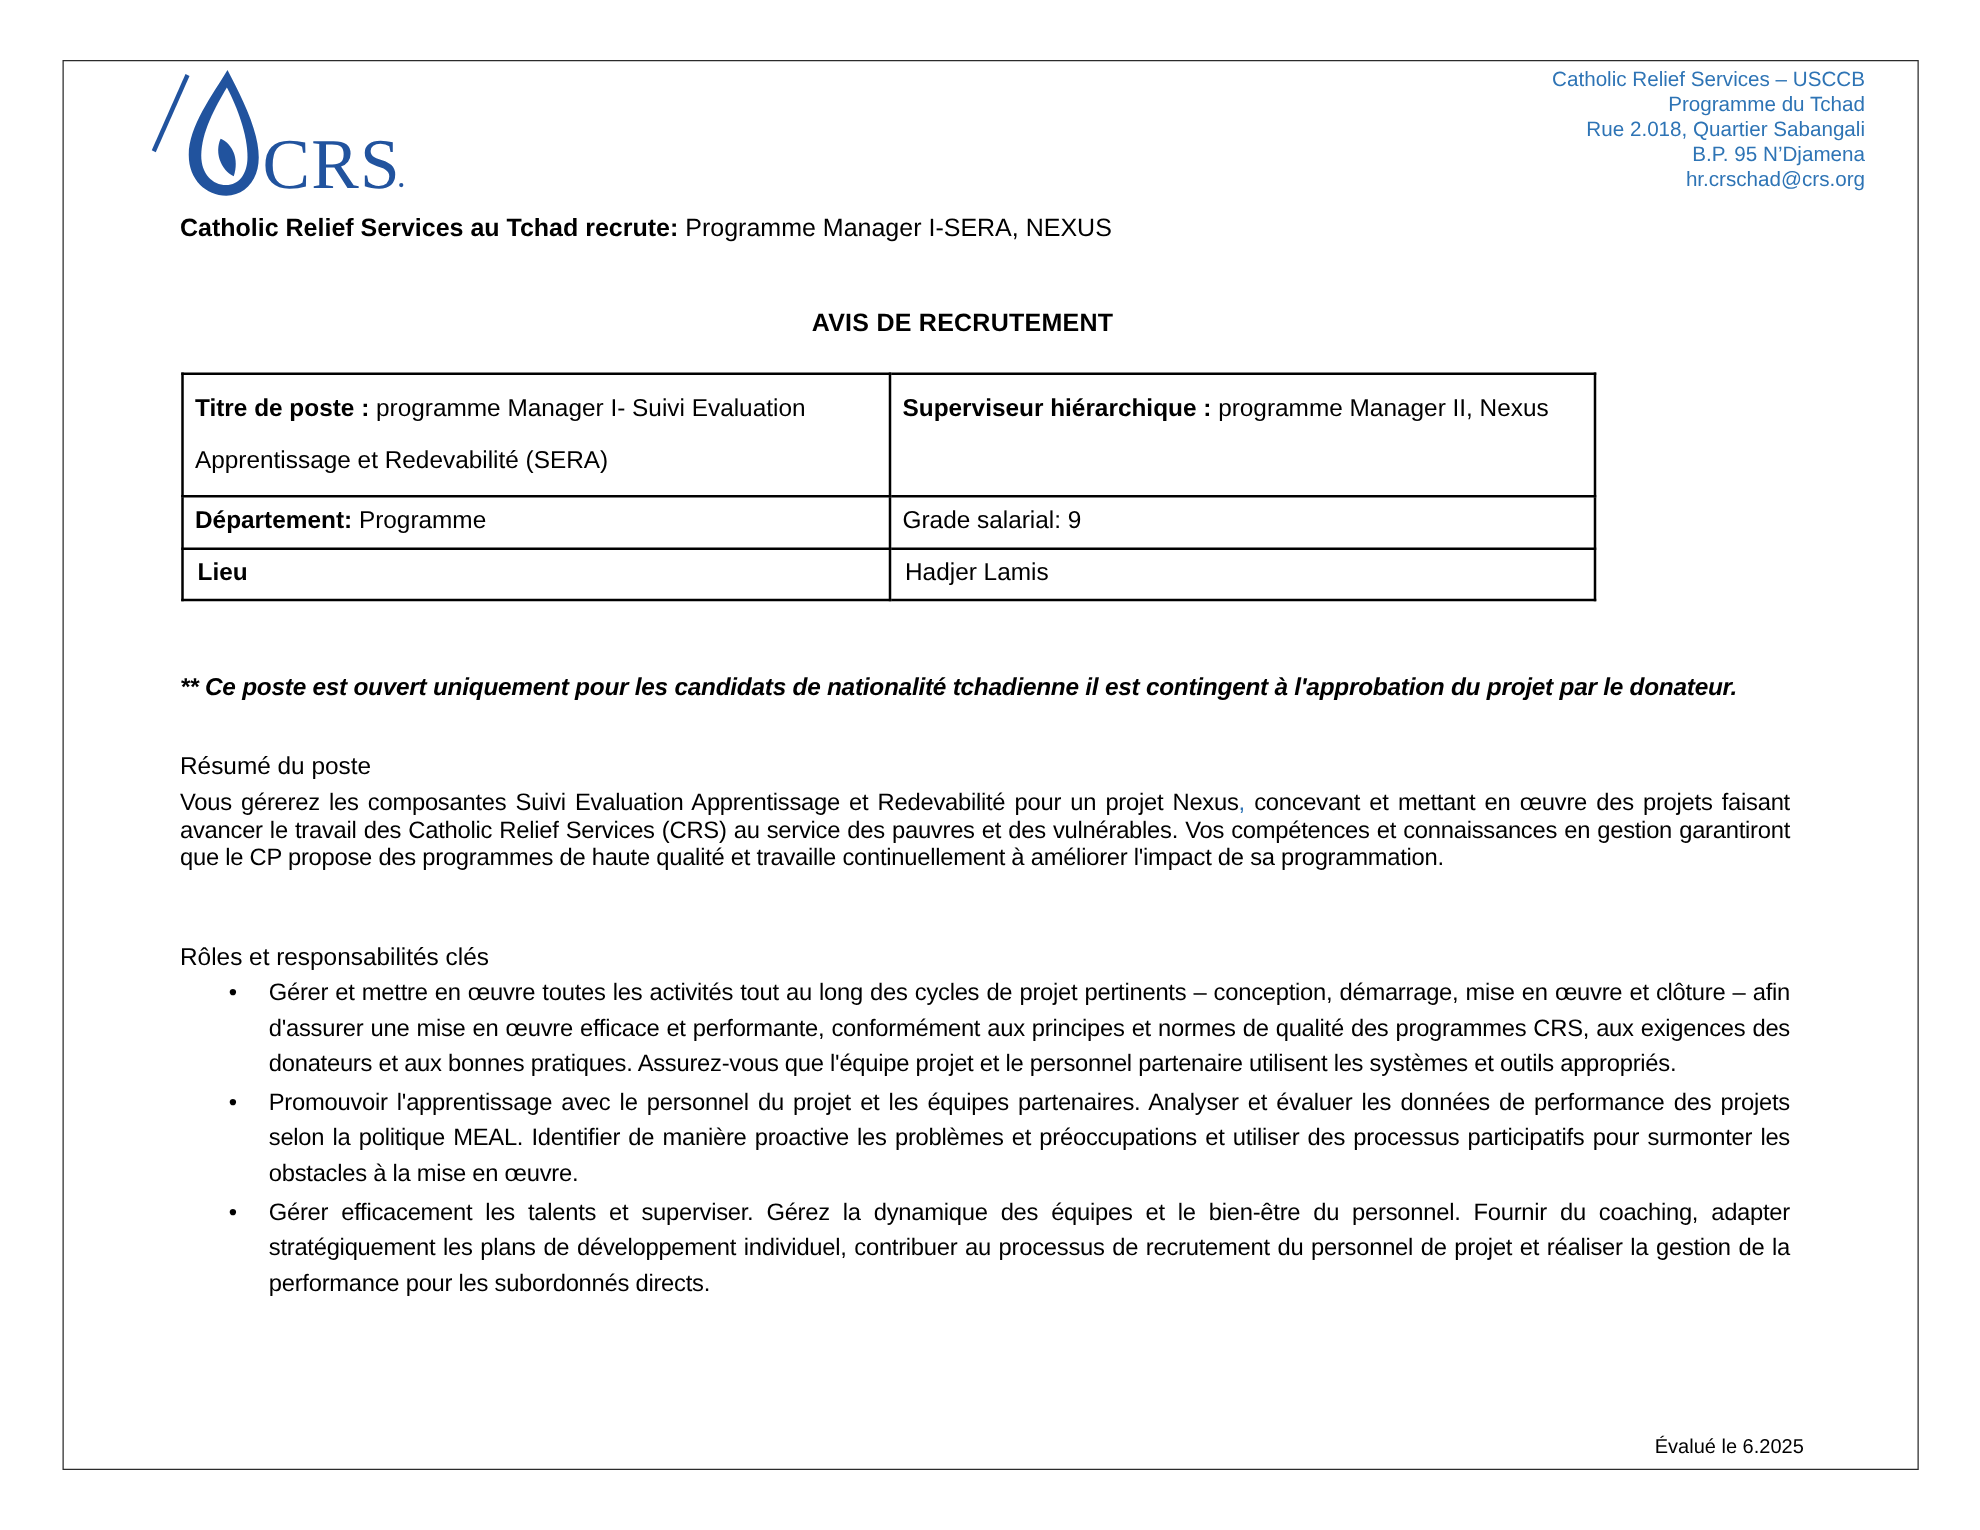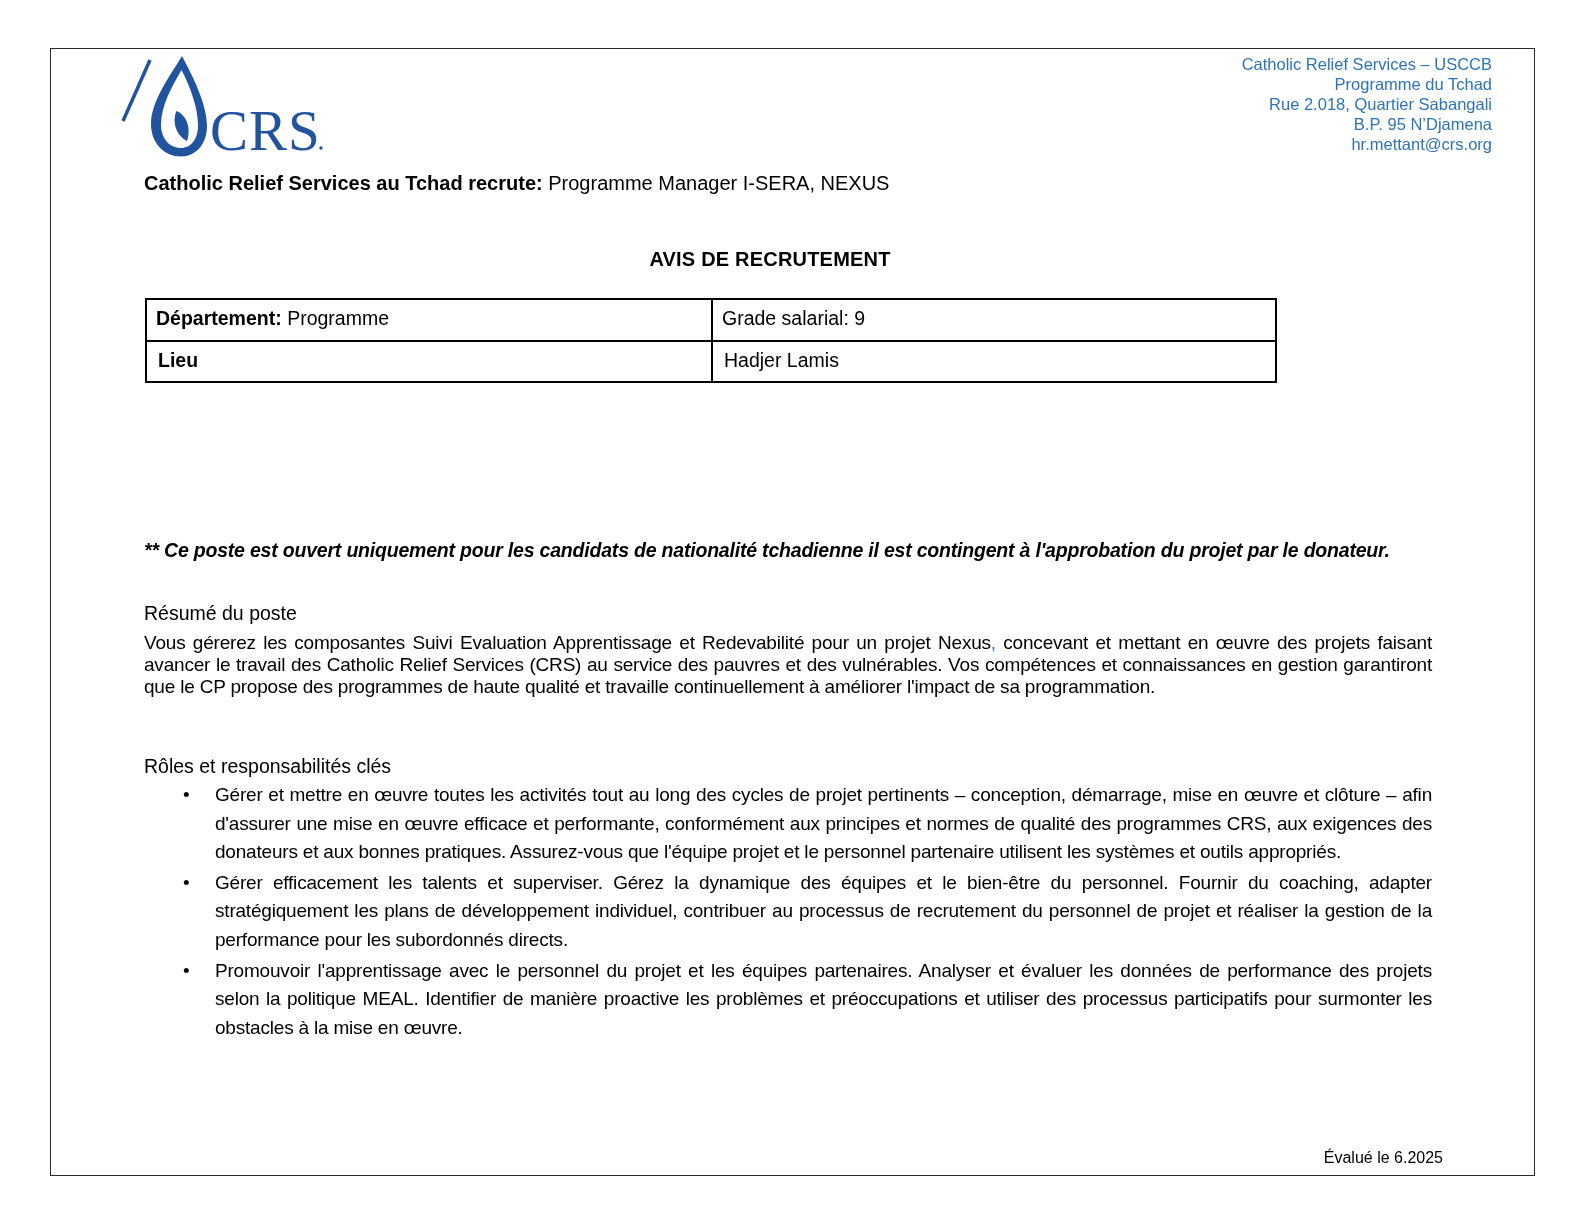--- a/index.html
+++ b/index.html
@@ -102,32 +102,42 @@
     <text class="logo-crs" x="90" y="95">CRS</text>
     <circle class="logo-shape" cx="201" cy="93" r="1.7"></circle>
   </svg>
 </div>
 
 <div class="address">
   <div>Catholic Relief Services – USCCB</div>
   <div>Programme du Tchad</div>
   <div>Rue 2.018, Quartier Sabangali</div>
   <div>B.P. 95 N’Djamena</div>
-  <div>hr.mettant@crs.org</div>
+  <div>hr.crschad@crs.org</div>
 </div>
 
 <div class="intro-line">
   <span class="lbl">Catholic Relief Services au Tchad recrute:</span>
   <span>Programme Manager I-SERA, NEXUS</span>
 </div>
 
 <div class="avis-title">AVIS DE RECRUTEMENT</div>
 
 <table class="job-table">
   <tbody>
+    <tr class="r1">
+      <td class="c1">
+        <span class="lbl">Titre de poste :</span>
+        <span>programme Manager I- Suivi Evaluation Apprentissage et Redevabilité (SERA)</span>
+      </td>
+      <td class="c2">
+        <span class="lbl">Superviseur hiérarchique :</span>
+        <span>programme Manager II, Nexus</span>
+      </td>
+    </tr>
     <tr class="r2">
       <td class="c1">
         <span class="lbl">Département:</span>
         <span>Programme</span>
       </td>
       <td class="c2">
         <span>Grade salarial: 9</span>
       </td>
     </tr>
     <tr class="r3">
@@ -142,17 +152,17 @@
 </table>
 
 <div class="restriction-note">** Ce poste est ouvert uniquement pour les candidats de nationalité tchadienne il est contingent à l'approbation du projet par le donateur.</div>
 
 <div class="section-heading resume-heading">Résumé du poste</div>
 <div class="resume-paragraph"><span>Vous gérerez les composantes Suivi Evaluation Apprentissage et Redevabilité pour un projet Nexus</span><span class="nexus-comma">,</span><span> concevant et mettant en œuvre des projets faisant avancer le travail des Catholic Relief Services (CRS) au service des pauvres et des vulnérables. Vos compétences et connaissances en gestion garantiront que le CP propose des programmes de haute qualité et travaille continuellement à améliorer l'impact de sa programmation.</span></div>
 
 <div class="section-heading roles-heading">Rôles et responsabilités clés</div>
 <ul class="bullet-list">
   <li>Gérer et mettre en œuvre toutes les activités tout au long des cycles de projet pertinents – conception, démarrage, mise en œuvre et clôture – afin d'assurer une mise en œuvre efficace et performante, conformément aux principes et normes de qualité des programmes CRS, aux exigences des donateurs et aux bonnes pratiques. Assurez-vous que l'équipe projet et le personnel partenaire utilisent les systèmes et outils appropriés.</li>
+  <li>Promouvoir l'apprentissage avec le personnel du projet et les équipes partenaires. Analyser et évaluer les données de performance des projets selon la politique MEAL. Identifier de manière proactive les problèmes et préoccupations et utiliser des processus participatifs pour surmonter les obstacles à la mise en œuvre.</li>
   <li>Gérer efficacement les talents et superviser. Gérez la dynamique des équipes et le bien-être du personnel. Fournir du coaching, adapter stratégiquement les plans de développement individuel, contribuer au processus de recrutement du personnel de projet et réaliser la gestion de la performance pour les subordonnés directs.</li>
-  <li>Promouvoir l'apprentissage avec le personnel du projet et les équipes partenaires. Analyser et évaluer les données de performance des projets selon la politique MEAL. Identifier de manière proactive les problèmes et préoccupations et utiliser des processus participatifs pour surmonter les obstacles à la mise en œuvre.</li>
 </ul>
 
 <div class="footer-date">Évalué le 6.2025</div>
 
 </body></html>

